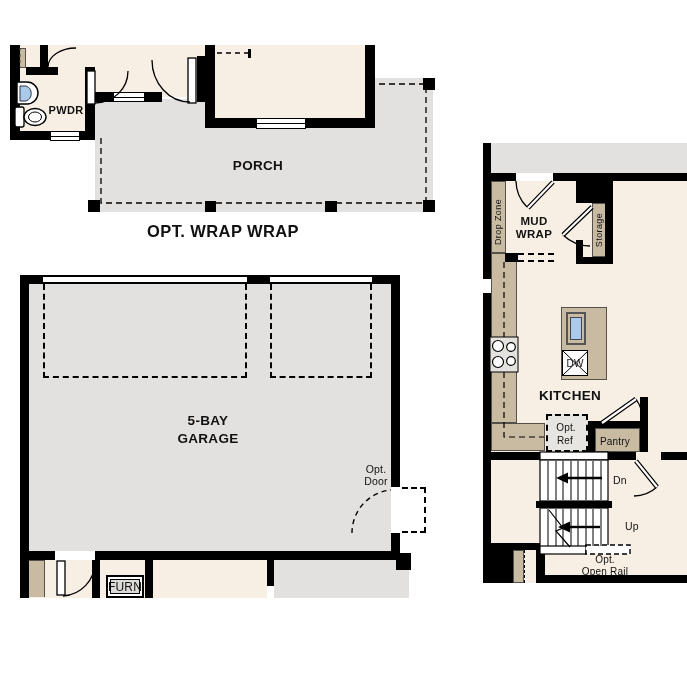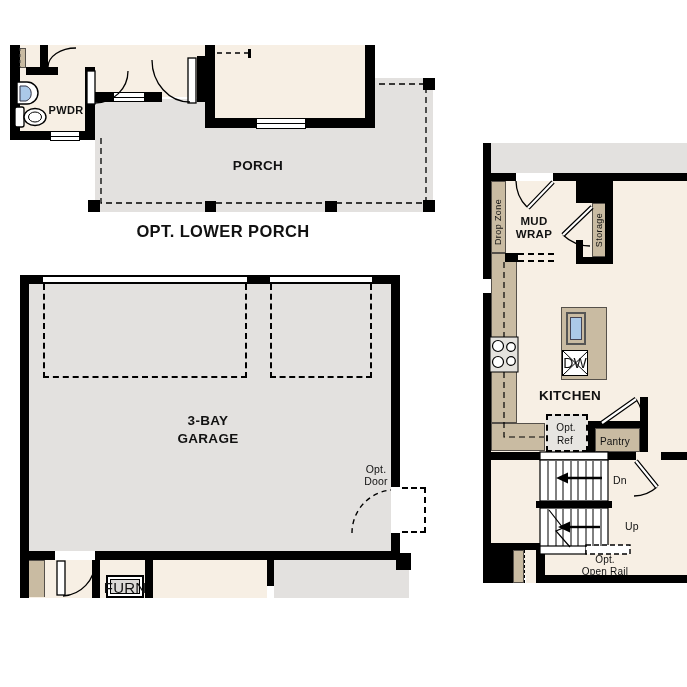--- a/index.html
+++ b/index.html
@@ -183,34 +183,34 @@
       <polyline points="549,510 563,528 556,531 570,547" fill="none" stroke="#000" stroke-width="1.2"></polyline>
       <line x1="602" y1="478" x2="568" y2="478" stroke="#000" stroke-width="2.4"></line>
       <polygon points="556,478 568,472.5 568,483.5" fill="#000"></polygon>
       <line x1="600" y1="527" x2="570" y2="527" stroke="#000" stroke-width="2.4"></line>
       <polygon points="558,527 570,521.5 570,532.5" fill="#000"></polygon>
     </g>
   </svg>
 
   <div class="lbl annb" style="left:66px;top:110px">PWDR</div>
   <div class="lbl room" style="left:258px;top:165px">PORCH</div>
-  <div class="lbl cap" style="left:223px;top:231px">OPT. LOWER PORCH</div>
-
-  <div class="lbl room" style="left:208px;top:420px">3-BAY</div>
+  <div class="lbl cap" style="left:223px;top:231px">OPT. WRAP WRAP</div>
+
+  <div class="lbl room" style="left:208px;top:420px">5-BAY</div>
   <div class="lbl room" style="left:208px;top:438px">GARAGE</div>
   <div class="lbl ann" style="left:376px;top:469px">Opt.</div>
   <div class="lbl ann" style="left:376px;top:481px">Door</div>
-  <div class="lbl ann" style="left:125px;top:587px;font-size:15px">FURN</div>
+  <div class="lbl ann" style="left:125px;top:587px;font-size:12px">FURN</div>
 
   <div class="vlbl" style="left:498px;top:222px">Drop Zone</div>
   <div class="lbl room2" style="left:534px;top:221px">MUD</div>
   <div class="lbl room2" style="left:534px;top:234px">WRAP</div>
   <div class="vlbl" style="left:599px;top:230px">Storage</div>
   <div class="lbl room" style="left:570px;top:395px">KITCHEN</div>
-  <div class="lbl ann" style="left:575px;top:363px;font-size:14px">DW</div>
+  <div class="lbl ann" style="left:575px;top:363px;font-size:10px">DW</div>
   <div class="lbl ann" style="left:566px;top:427px;font-size:10px">Opt.</div>
   <div class="lbl ann" style="left:565px;top:440px;font-size:10px">Ref</div>
   <div class="lbl ann" style="left:615px;top:441px;font-size:10px">Pantry</div>
   <div class="lbl ann" style="left:620px;top:480px">Dn</div>
   <div class="lbl ann" style="left:632px;top:526px">Up</div>
   <div class="lbl ann" style="left:605px;top:559px;font-size:10px">Opt.</div>
   <div class="lbl ann" style="left:605px;top:571px;font-size:10px">Open Rail</div>
 
 </div>
 

